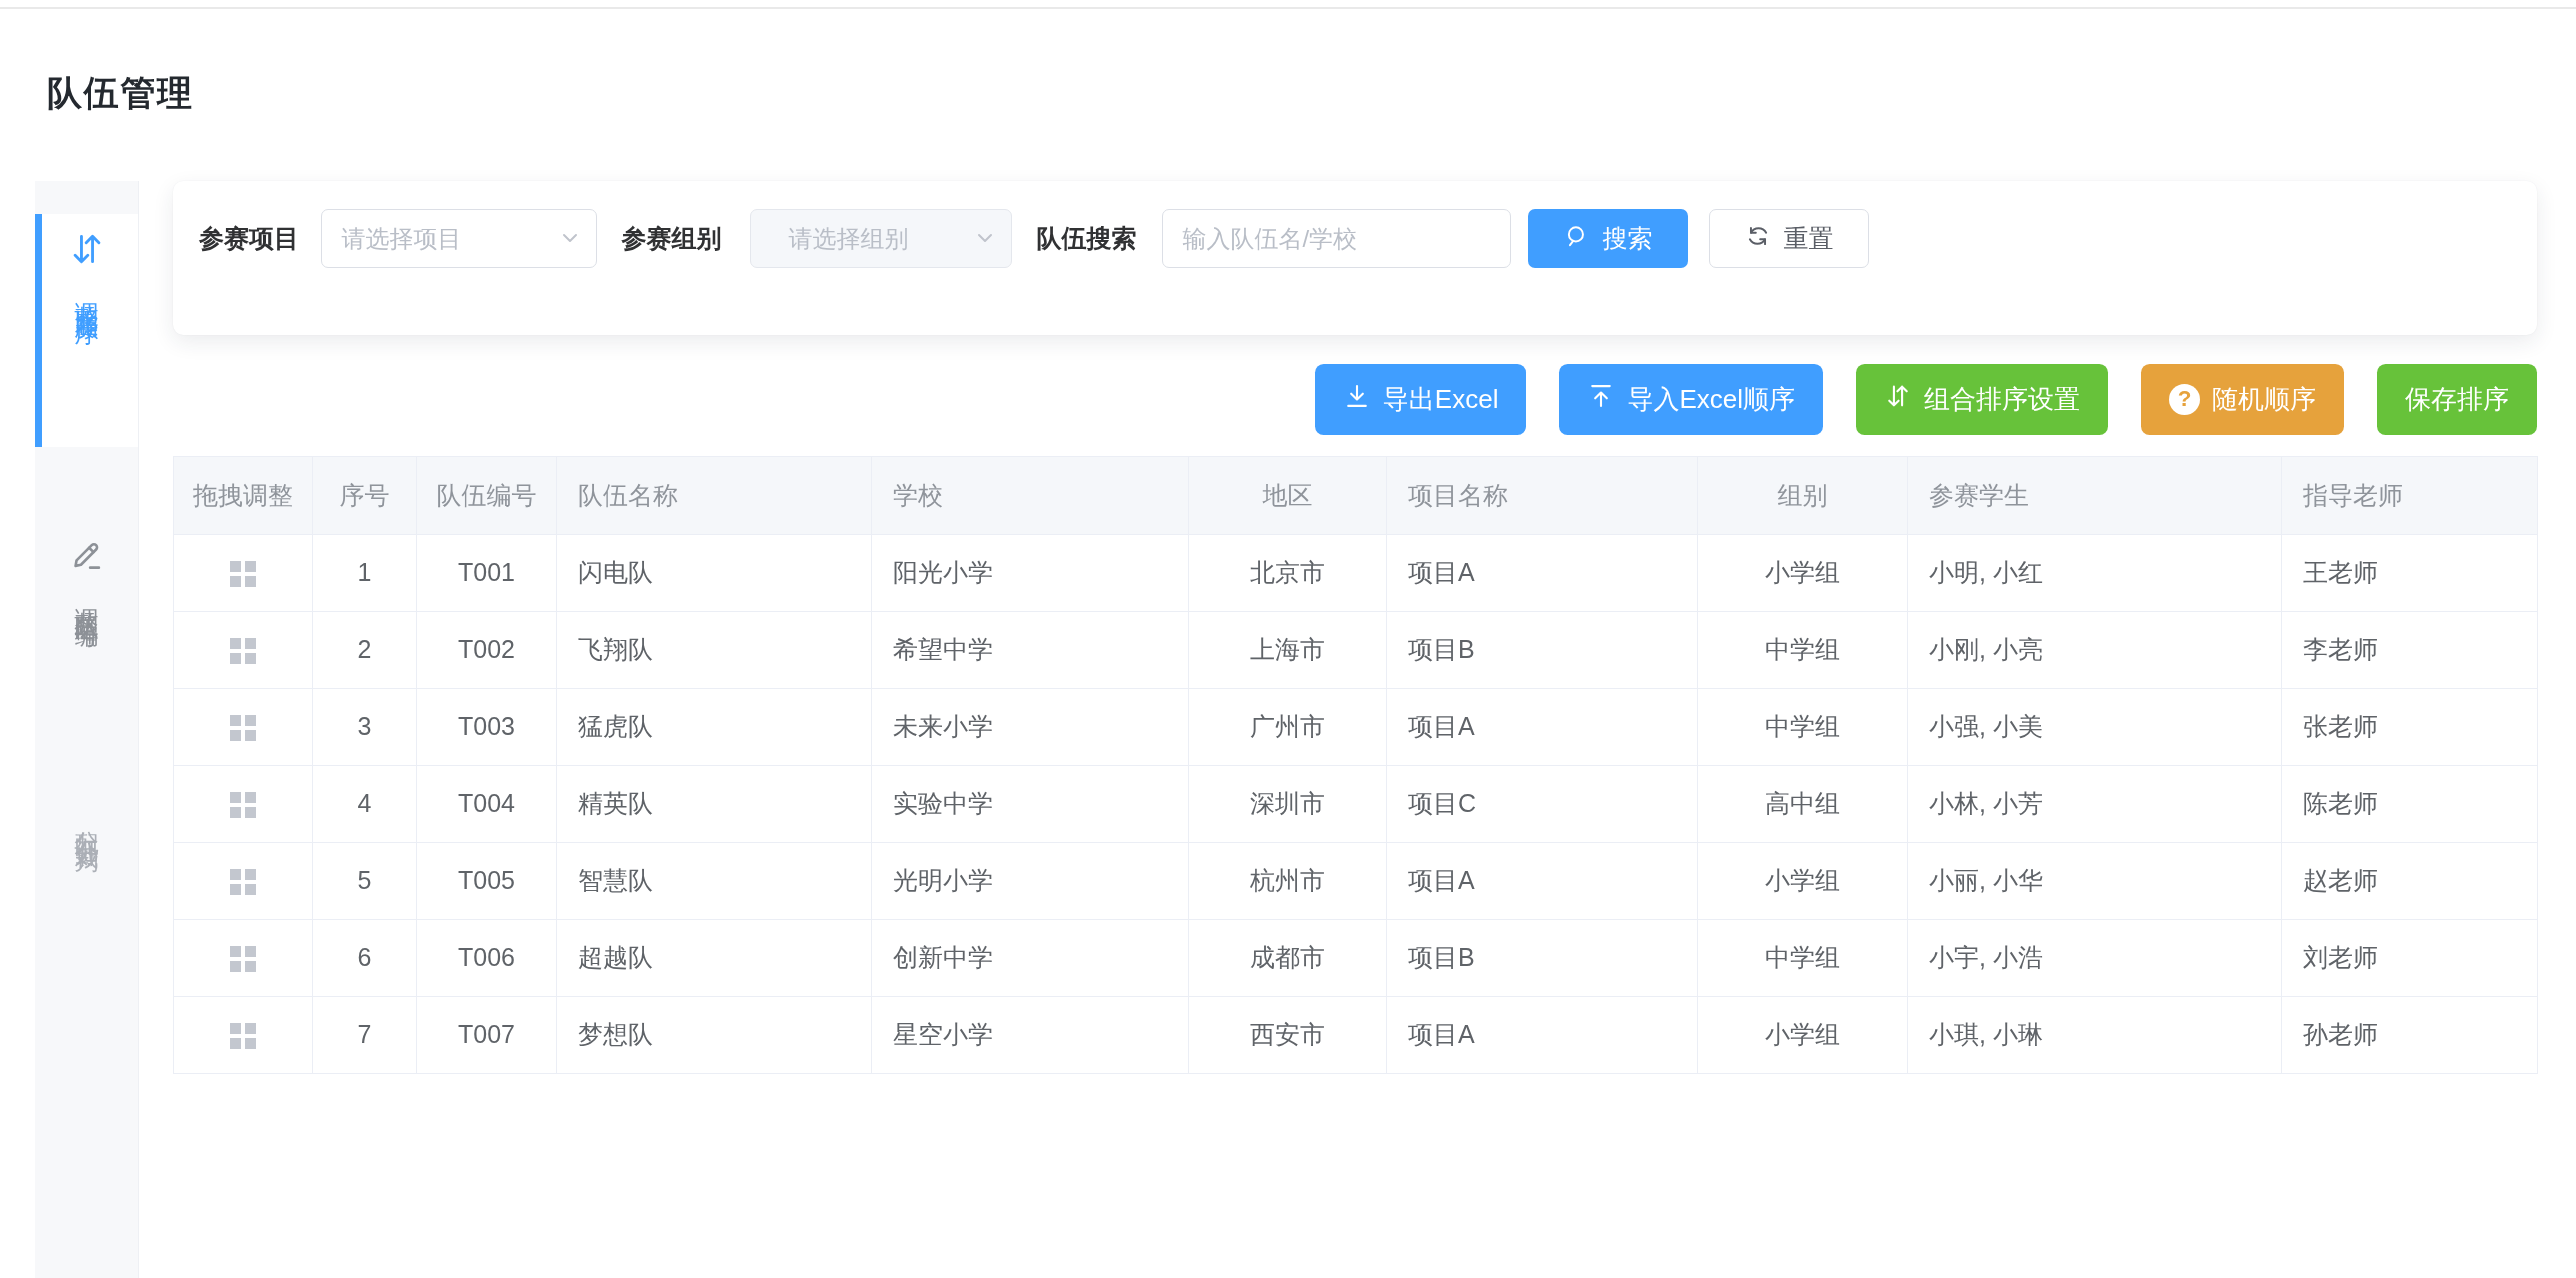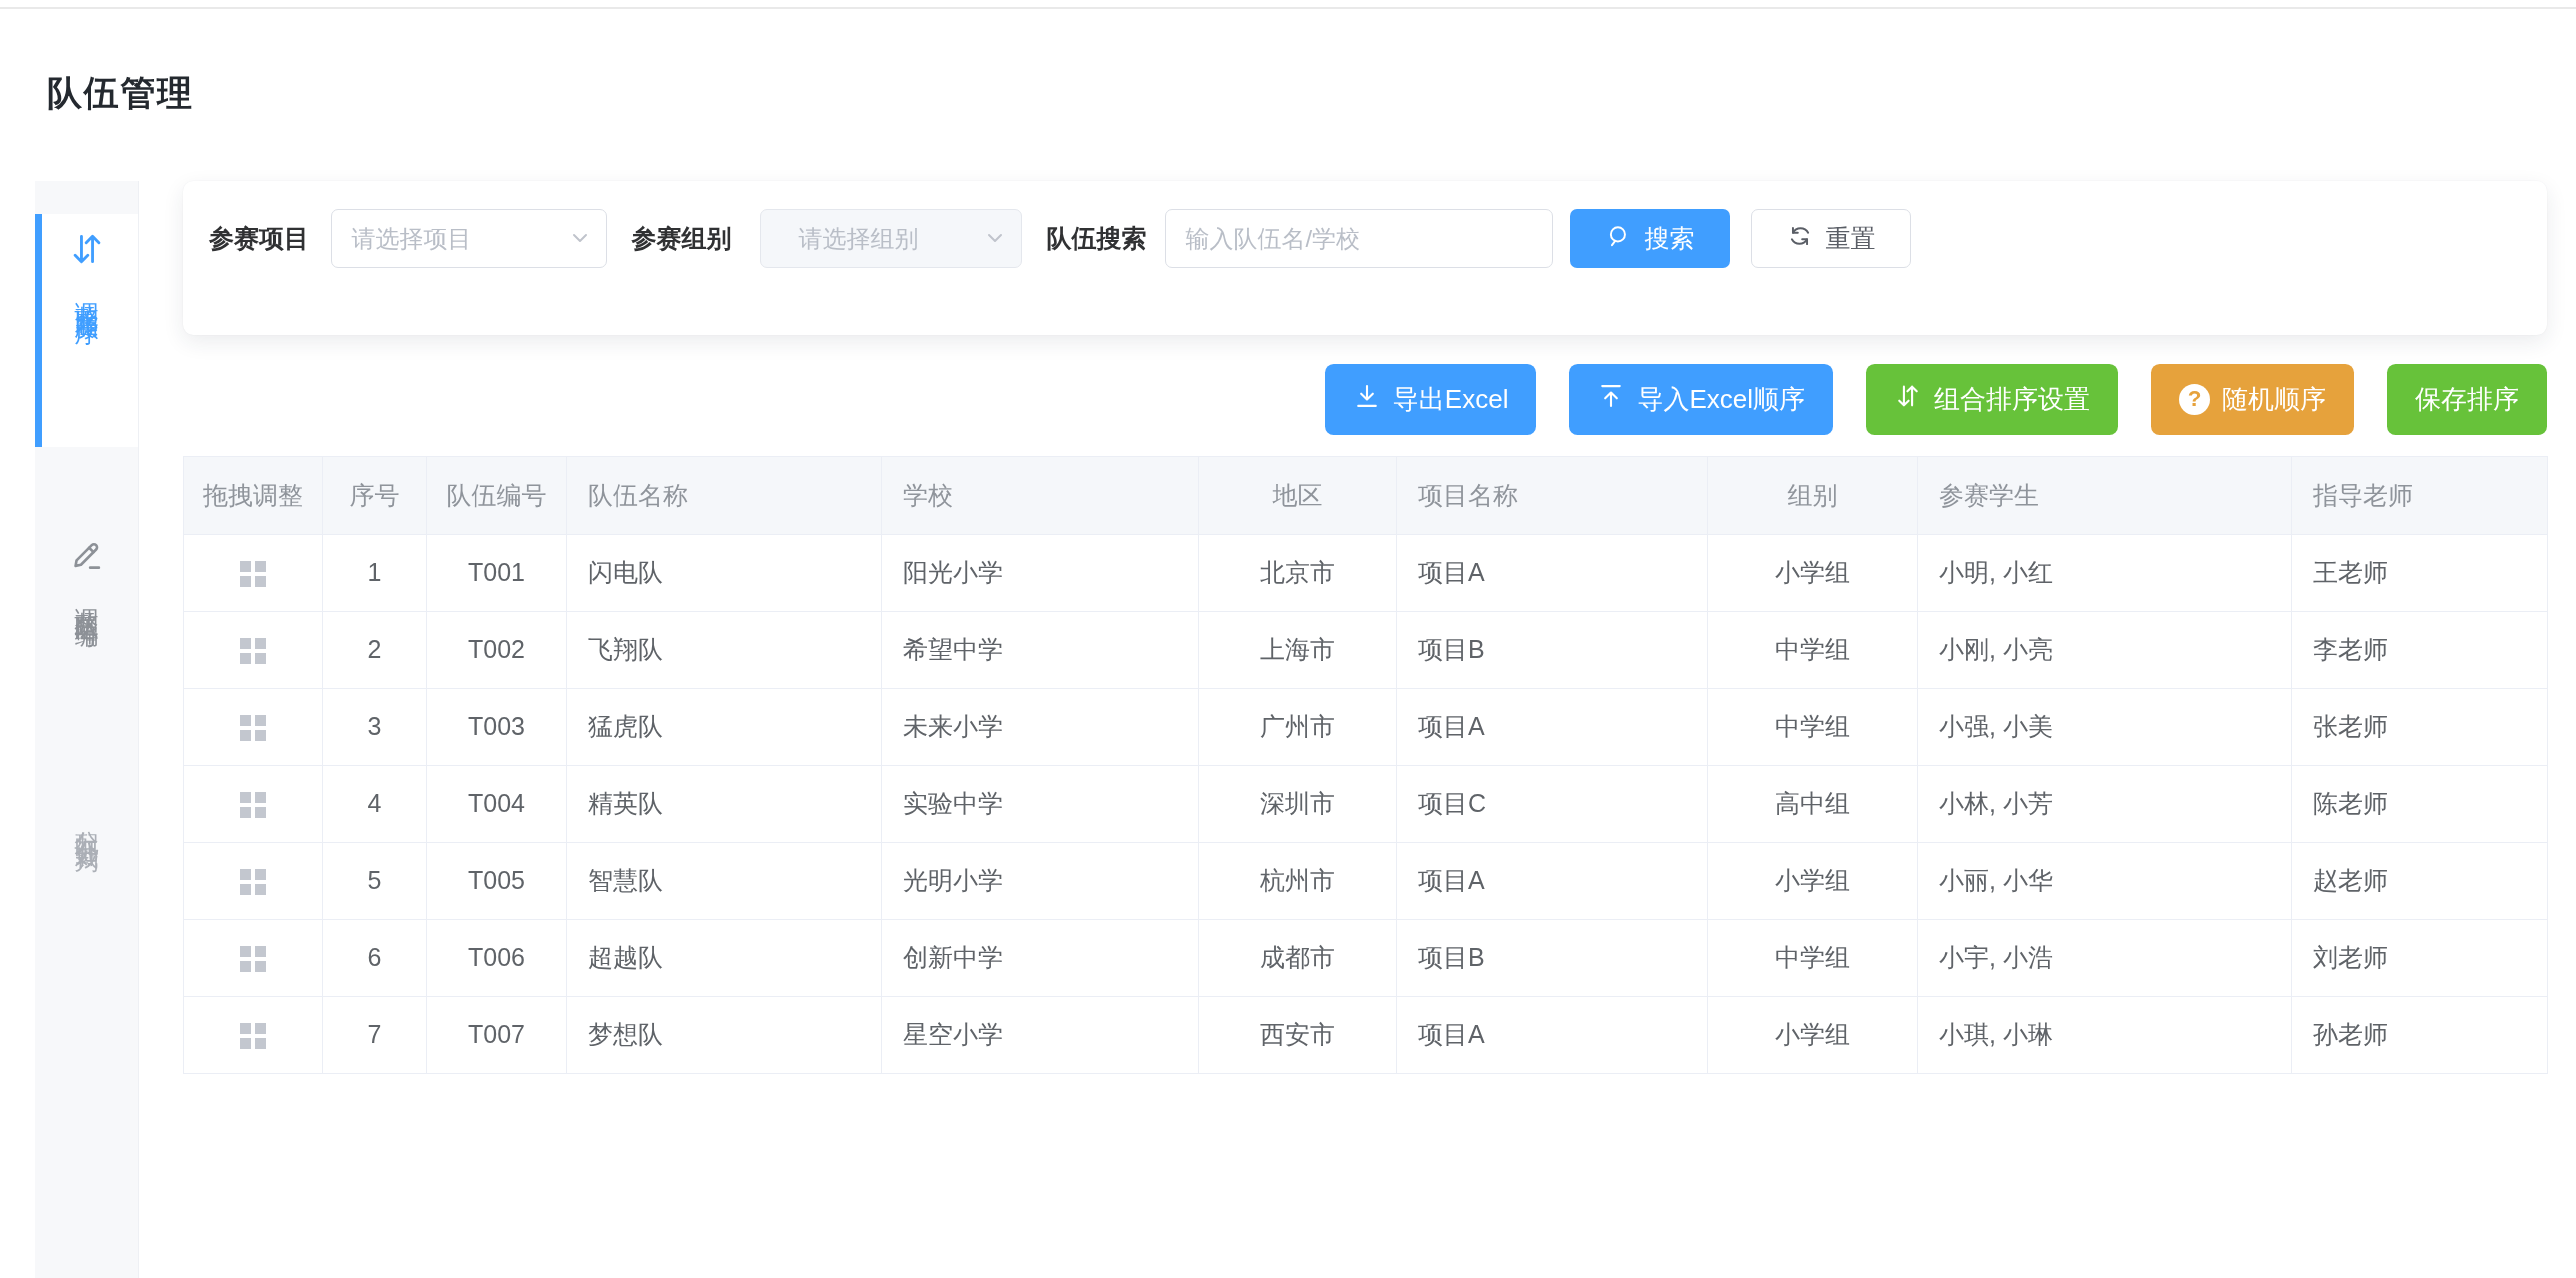--- a/index.html
+++ b/index.html
@@ -15,36 +15,36 @@
   .tab.active{margin-top:33px;height:233px;background:#fff;color:#409eff;}
   .tab.active::before{content:"";position:absolute;left:0;top:0;bottom:0;width:7px;background:#409eff;}
   .tab.active .tab-icon{margin-top:15.5px;}
   .tab.active .tab-label{margin-top:12px;color:#409eff;}
   .tab.t2{margin-top:90px;height:186px;color:#8d9197;}
   .tab.t2 .tab-label{margin-top:14px;color:#8d9197;}
   .tab.t3{margin-top:89px;height:173px;color:#abafb6;}
   .tab.t3 .tab-label{color:#abafb6;}
 
   
-  .main{position:absolute;left:183px;top:181px;width:2364px;}
+  .main{position:absolute;left:173px;top:181px;width:2364px;}
 
   .filter-card{height:154px;box-sizing:border-box;background:#fff;border-radius:10.4px;
     box-shadow:0 0 1.7px rgba(31,45,61,.06),0 7px 21px rgba(31,45,61,.09);
     display:flex;align-items:flex-start;padding:28px 26px 0 26px;}
   .filter-card label{font-size:25px;font-weight:700;color:#303133;line-height:59px;white-space:nowrap;}
   .select{position:relative;height:59px;border:1.7px solid #dcdfe6;border-radius:7px;background:#fff;
     display:flex;align-items:center;padding:0 48px 0 19px;box-sizing:border-box;cursor:pointer;}
   .select .ph{font-size:24px;color:#b9bec7;white-space:nowrap;}
   .select .chev{position:absolute;right:14px;top:50%;transform:translateY(-50%);}
   .select.disabled{background:#f5f7fa;border-color:#e4e7ed;cursor:not-allowed;}
   .sel-project{width:276px;margin-left:22.4px;}
   .lbl-group{margin-left:24px;}
   .sel-group{width:262px;margin-left:29px;padding-left:37px;}
   .lbl-search{margin-left:24px;}
-  .text-input{width:388px;height:59px;margin-left:19px;border:1.7px solid #dcdfe6;border-radius:7px;
+  .text-input{width:349px;height:59px;margin-left:26px;border:1.7px solid #dcdfe6;border-radius:7px;
     font-size:24px;color:#303133;padding:0 19px;box-sizing:border-box;outline:none;font-family:inherit;}
   .text-input::placeholder{color:#b9bec7;}
 
   .btn{display:inline-flex;align-items:center;justify-content:center;gap:12px;height:59px;border:none;
     border-radius:7px;font-size:25px;cursor:pointer;font-family:inherit;white-space:nowrap;}
   .btn.primary{background:#409eff;color:#fff;}
   .btn.success{background:#67c23a;color:#fff;}
   .btn.warning{background:#e6a23c;color:#fff;}
   .btn.plain{background:#fff;color:#5a5e66;border:1.7px solid #dcdfe6;box-sizing:border-box;}
   .btn-search{width:160px;margin-left:17px;}

